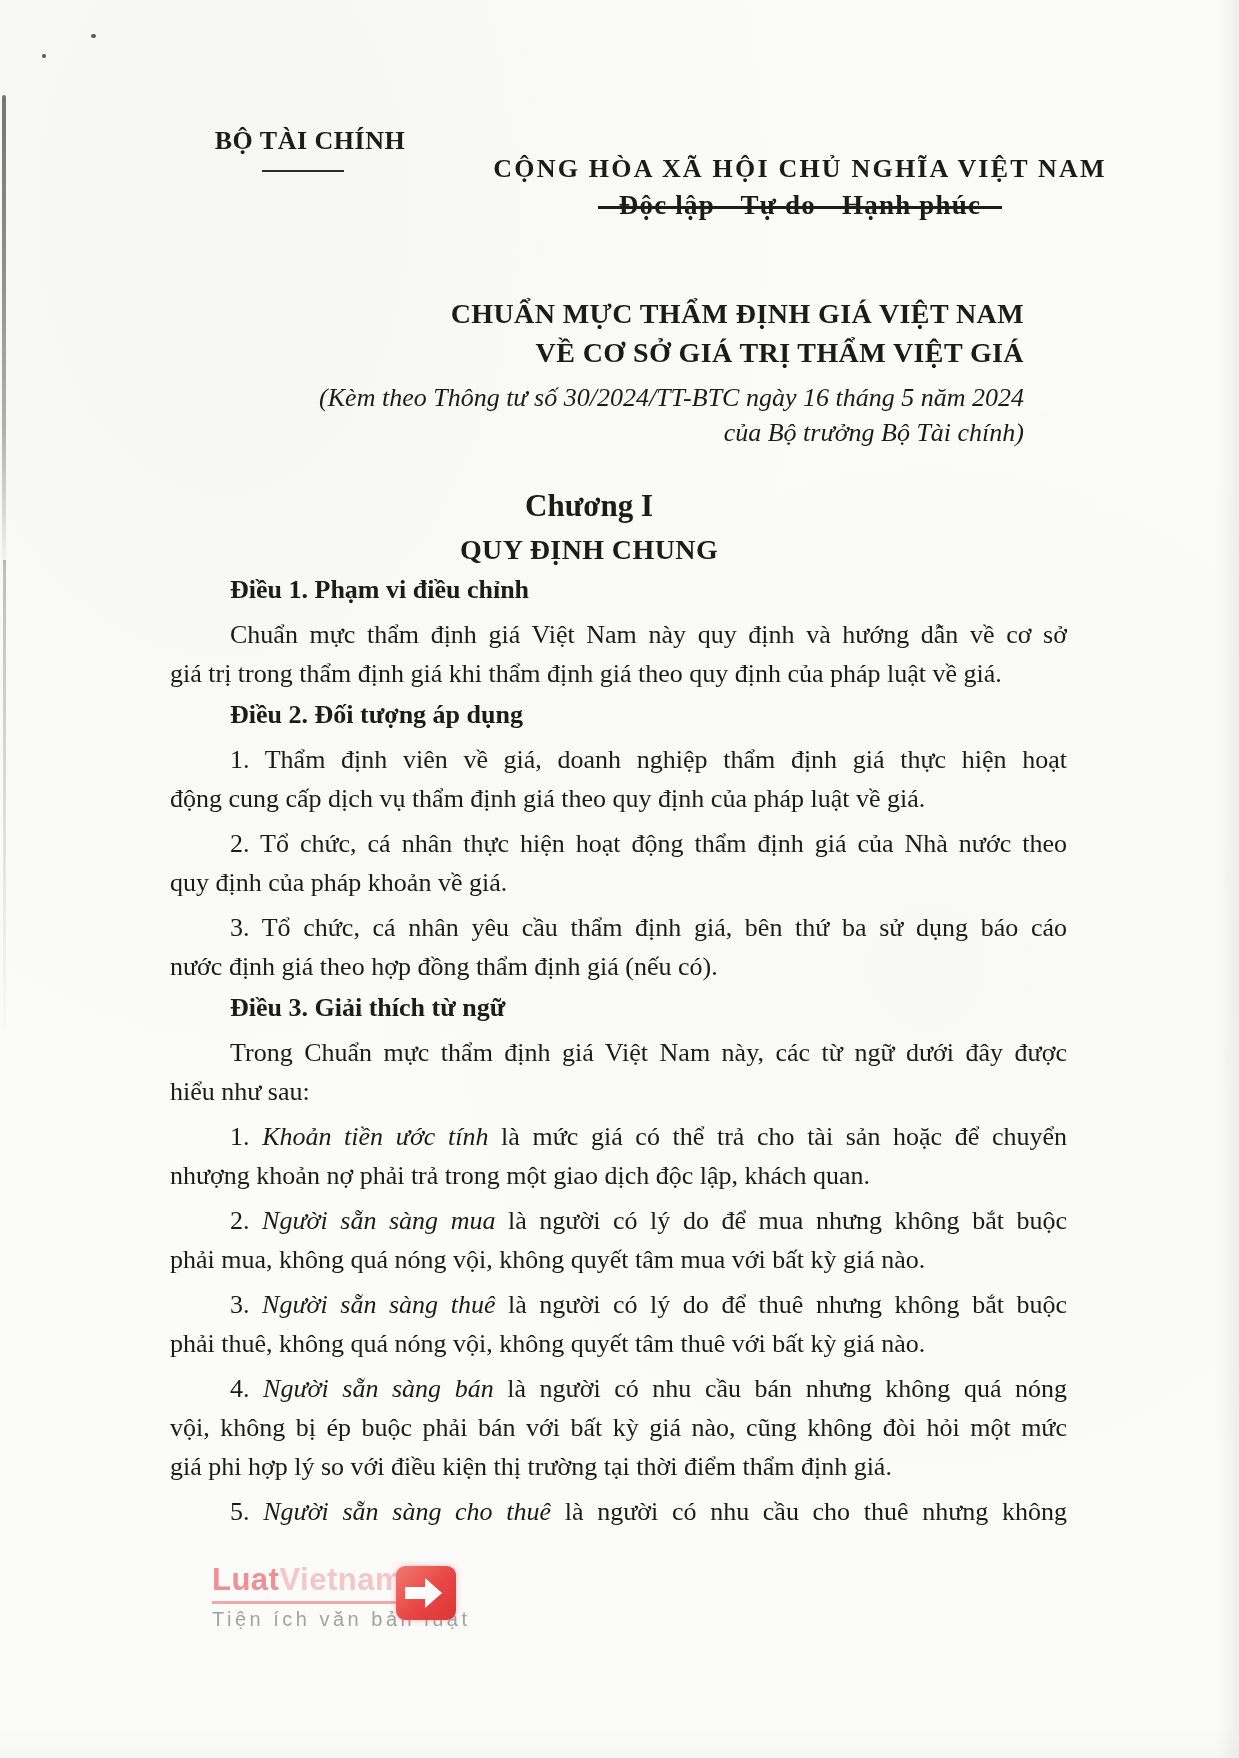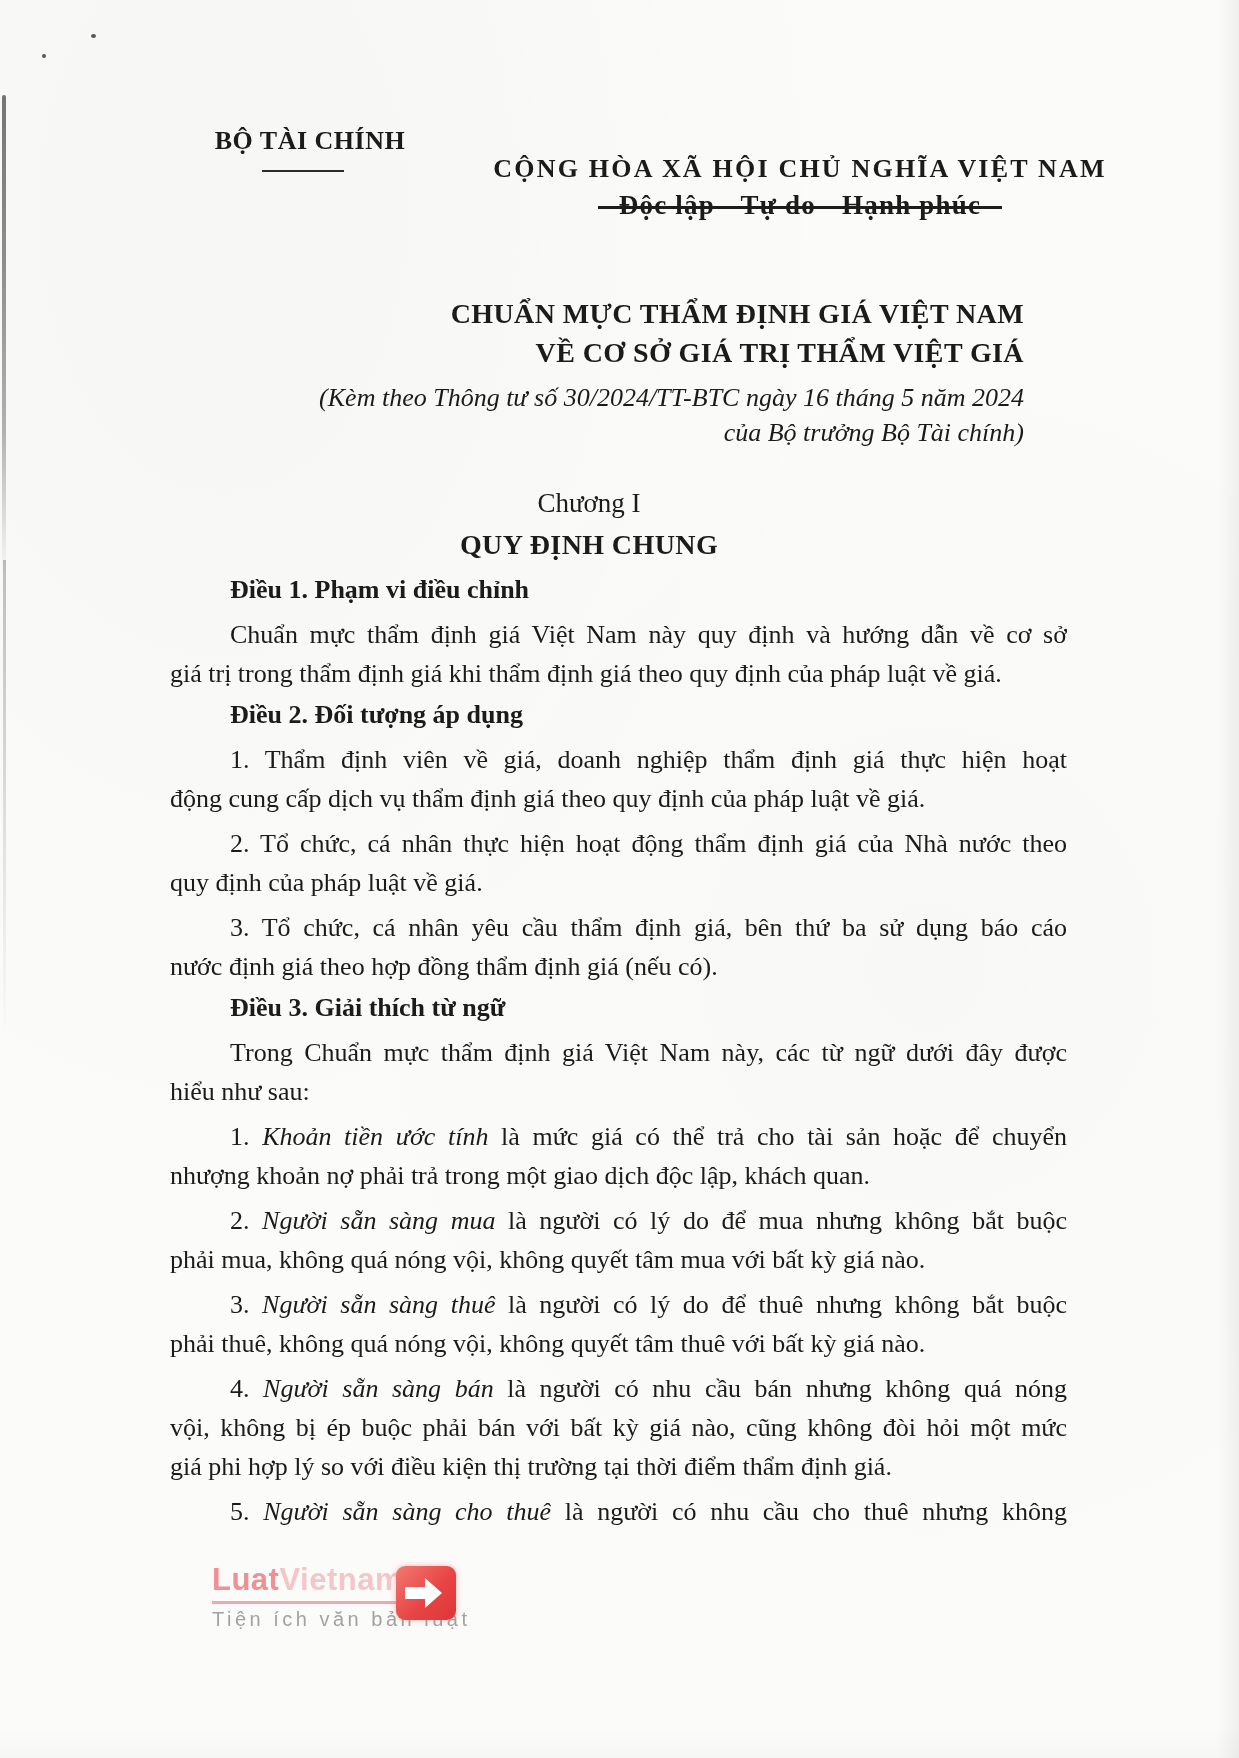--- a/index.html
+++ b/index.html
@@ -36,21 +36,21 @@
   .hdr-nation-l1{font-weight:bold;font-size:26px;letter-spacing:2.2px;white-space:nowrap;margin-top:36px;}
   .hdr-nation-l2{font-weight:bold;font-size:27px;letter-spacing:1.2px;margin-top:6px;white-space:nowrap;}
   .hdr-nation-line{position:absolute;left:598px;top:88px;width:404px;height:3px;background:#1d1d1d;}
 
   
   .title-block{position:absolute;left:154px;top:298px;width:870px;text-align:right;}
   .title-l1{font-weight:bold;font-size:28px;letter-spacing:.4px;}
   .title-l2{font-weight:bold;font-size:28px;letter-spacing:.4px;margin-top:7px;}
   .title-note{font-style:italic;font-size:26px;margin-top:11px;line-height:35px;}
   .chapter{position:absolute;left:154px;top:488px;width:870px;text-align:center;}
-  .chapter-label{font-weight:normal;font-size:27px;text-align:center;}
+  .chapter-label{font-weight:bold;font-size:31px;text-align:center;}
   .chapter-heading{font-weight:bold;font-size:28px;letter-spacing:.4px;margin-top:10px;}
 
   
   .doc-body{position:absolute;left:170px;top:570px;width:897px;font-size:26px;line-height:39px;}
   .para{margin-top:6px;}
   .para.heading{margin-top:2px;font-weight:bold;}
   .para:first-child{margin-top:0;}
   .line{text-align:justify;text-justify:inter-word;height:39px;overflow:hidden;}
   .line.fill{text-align-last:justify;}
   .line.first{padding-left:60px;}
@@ -113,21 +113,21 @@
       </div>
       <div class="para heading">
         <div class="line first"><span>Điều 2. Đối tượng áp dụng</span></div>
       </div>
       <div class="para">
         <div class="line fill first"><span>1. Thẩm định viên về giá, doanh nghiệp thẩm định giá thực hiện hoạt</span></div>
         <div class="line"><span>động cung cấp dịch vụ thẩm định giá theo quy định của pháp luật về giá.</span></div>
       </div>
       <div class="para">
         <div class="line fill first"><span>2. Tổ chức, cá nhân thực hiện hoạt động thẩm định giá của Nhà nước theo</span></div>
-        <div class="line"><span>quy định của pháp luật về giá.</span></div>
+        <div class="line"><span>quy định của pháp khoản về giá.</span></div>
       </div>
       <div class="para">
         <div class="line fill first"><span>3. Tổ chức, cá nhân yêu cầu thẩm định giá, bên thứ ba sử dụng báo cáo</span></div>
         <div class="line"><span>nước định giá theo hợp đồng thẩm định giá (nếu có).</span></div>
       </div>
       <div class="para heading">
         <div class="line first"><span>Điều 3. Giải thích từ ngữ</span></div>
       </div>
       <div class="para">
         <div class="line fill first"><span>Trong Chuẩn mực thẩm định giá Việt Nam này, các từ ngữ dưới đây được</span></div>

